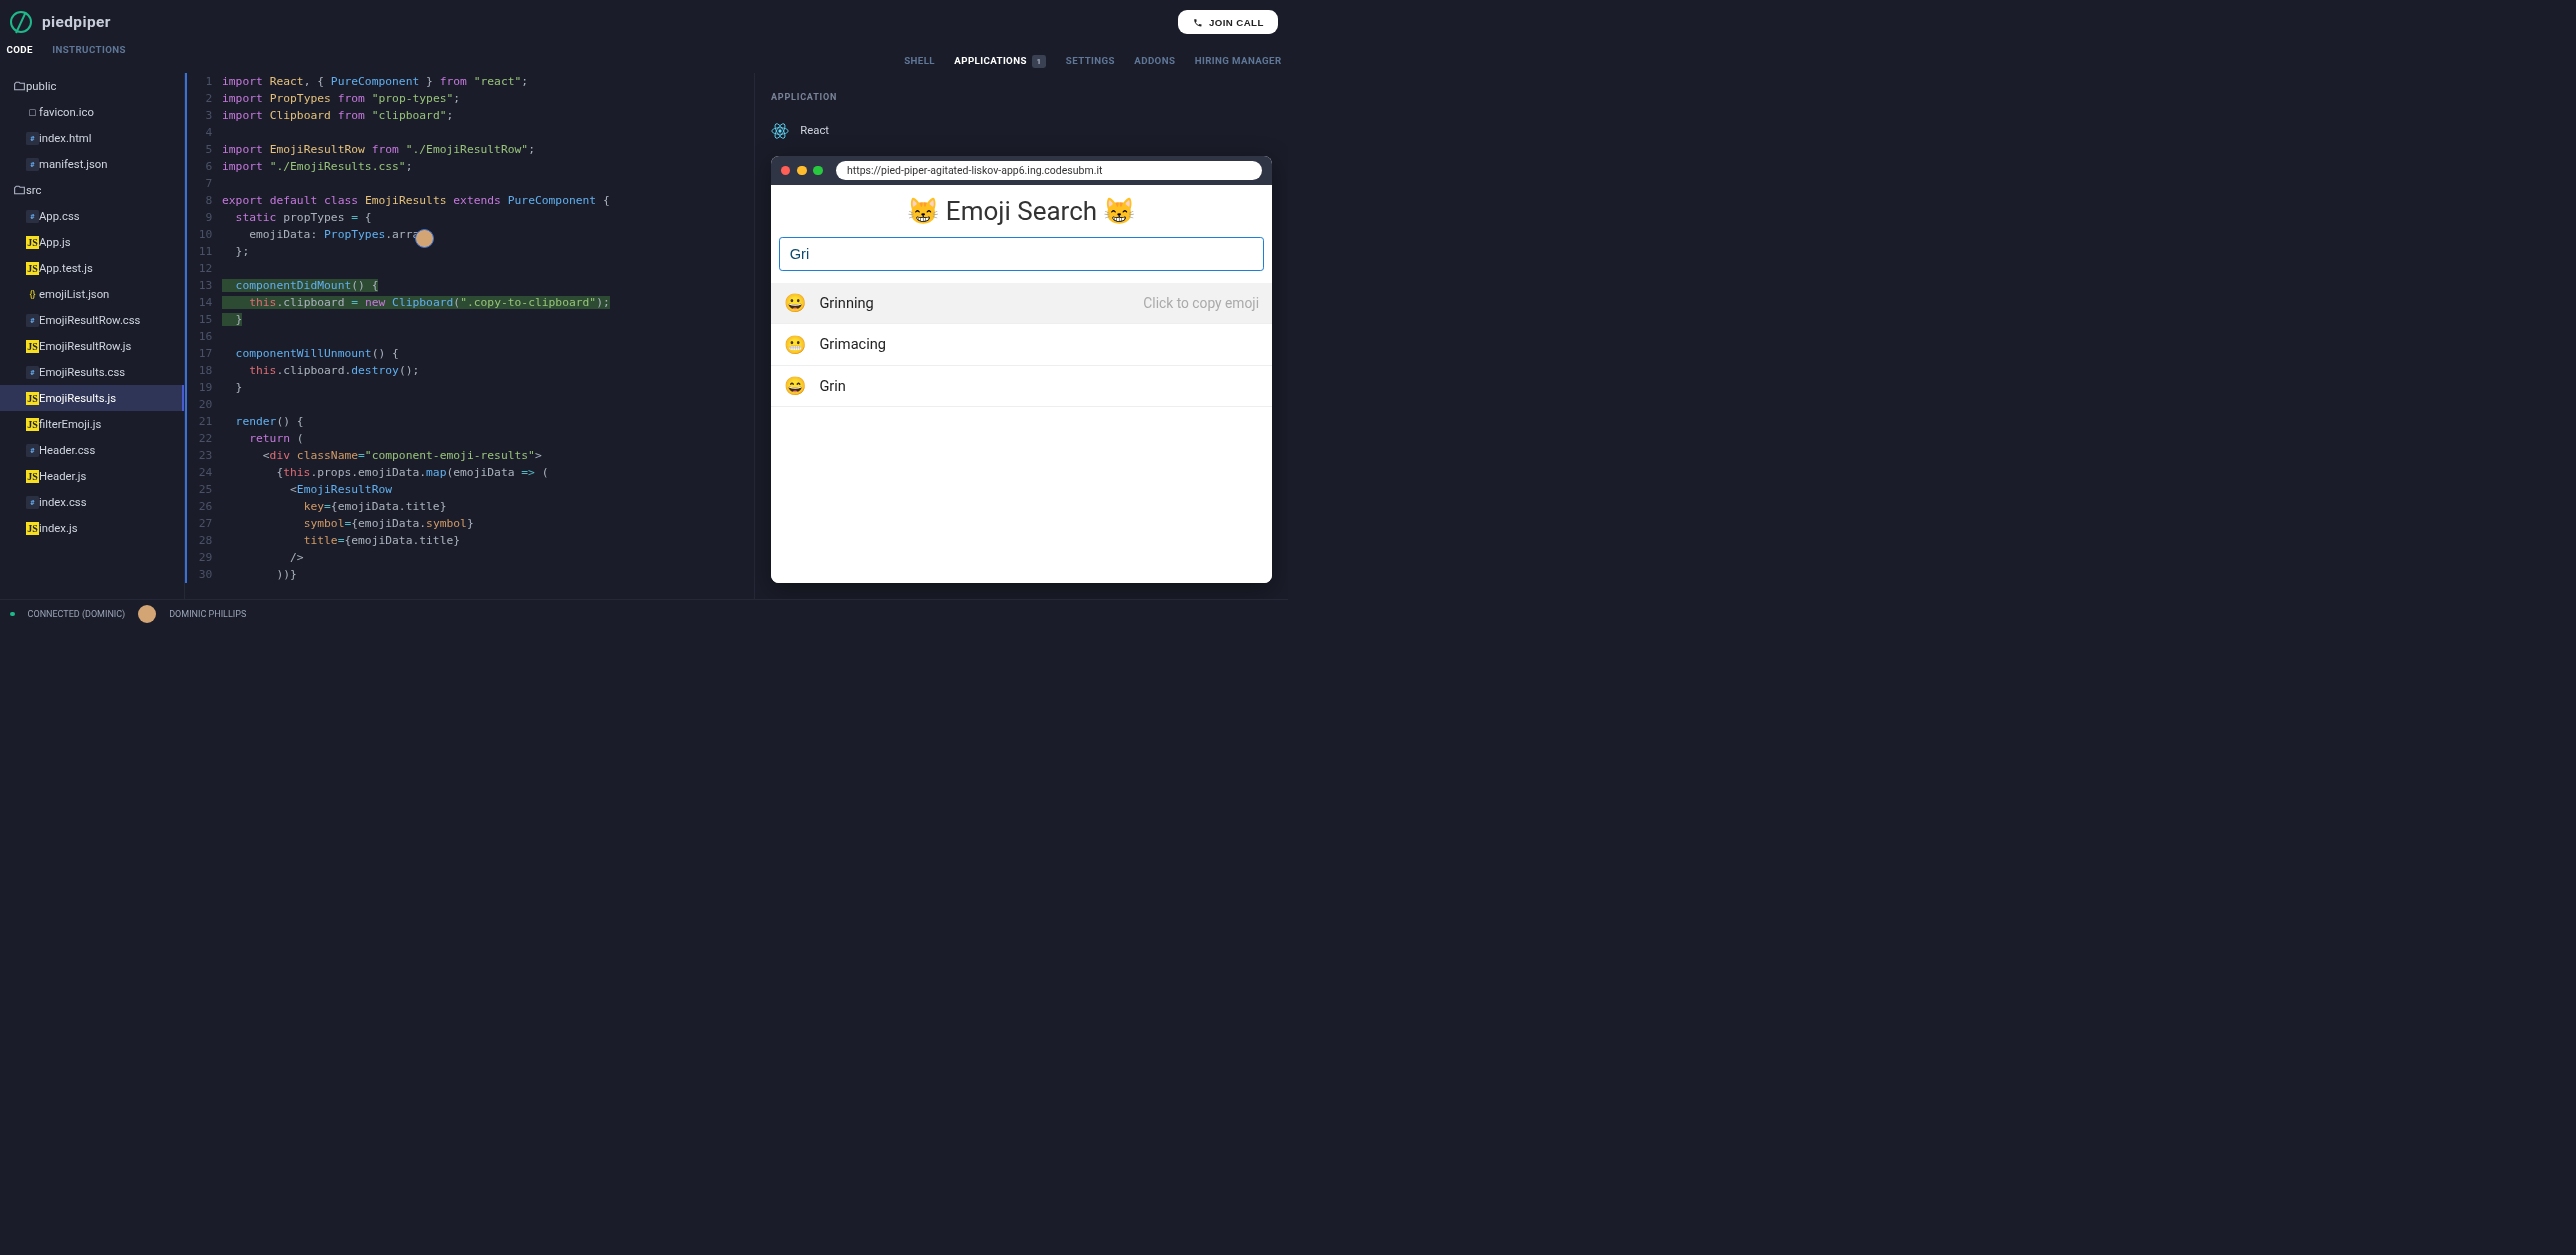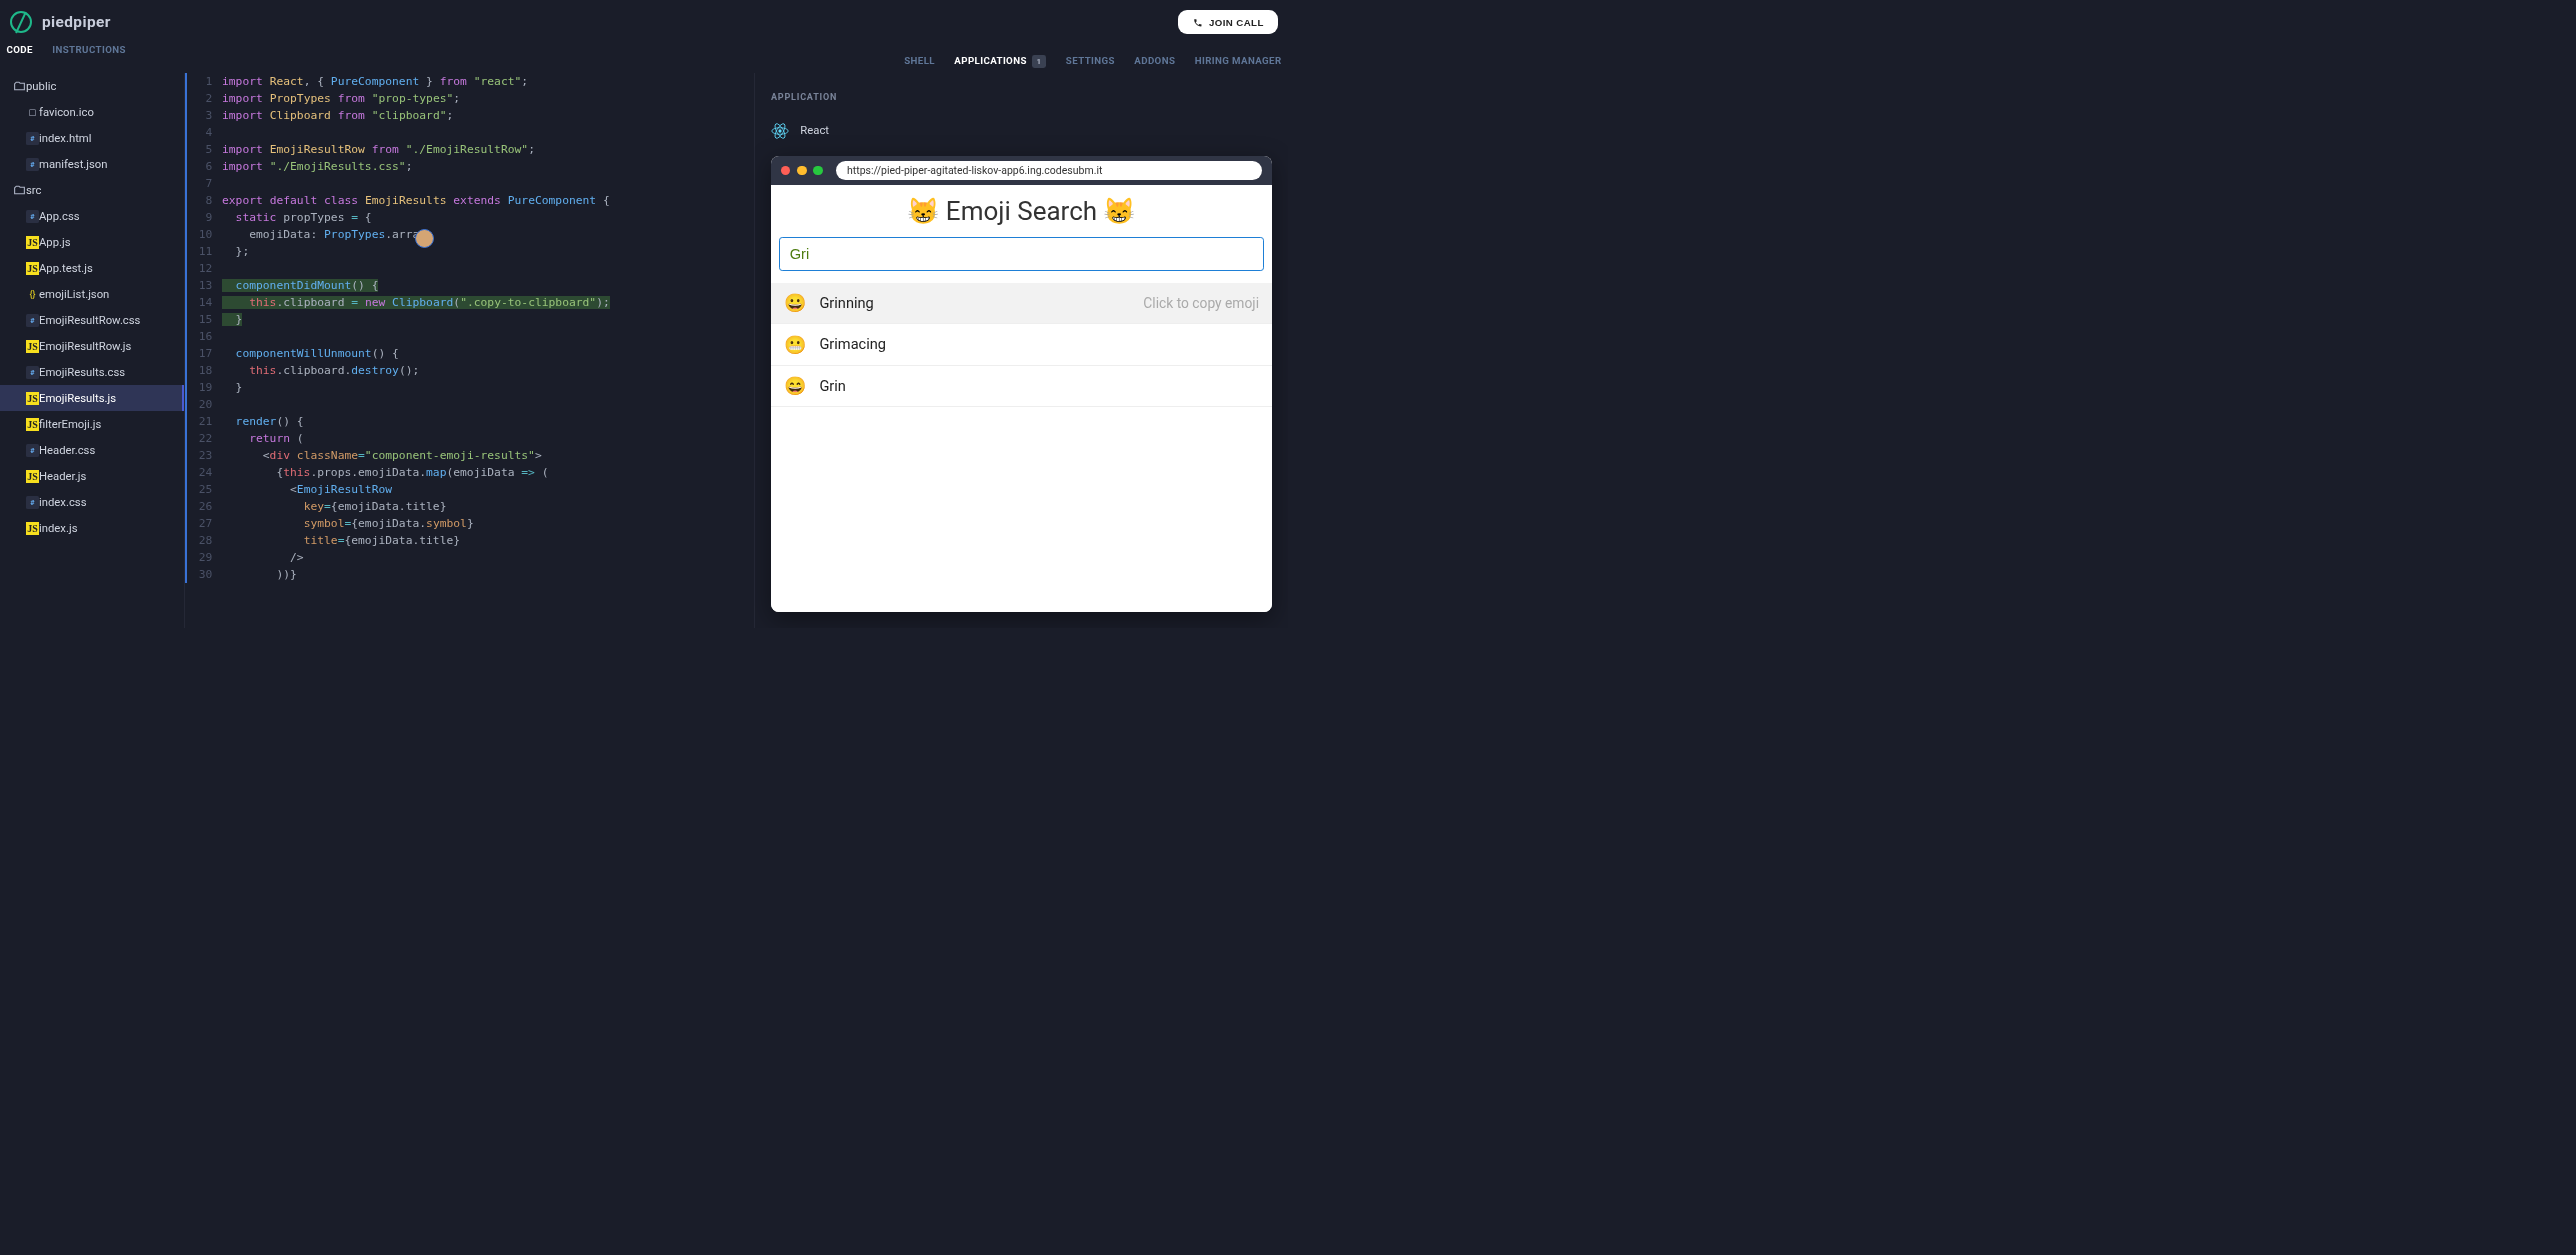--- a/index.html
+++ b/index.html
@@ -50,21 +50,21 @@
 .app-row { display:flex; align-items:center; gap:11.3px; padding:6.5px 0 16px 0; }
 .react-icon { width:18px; height:18px; color:#61dafb; }
 .app-name { font-size:11.3px; color:#d0d5e0; }
 .browser { background:#fff; border-radius:8px; overflow:hidden; flex:1; margin-bottom:16px; display:flex; flex-direction:column; box-shadow:0 6.5px 24px rgba(0,0,0,0.4); }
 .browser-bar { background:#303545; height:29px; display:flex; align-items:center; padding:0 9.7px; gap:6.5px; }
 .dot { width:9.7px; height:9.7px; border-radius:50%; }
 .dot.r { background:#ff5f56; } .dot.y { background:#ffbd2e; } .dot.g { background:#27c93f; }
 .url-bar { flex:1; background:#fff; border-radius:11.3px; height:19.4px; display:flex; align-items:center; padding:0 11.3px; font-size:10.5px; color:#333; margin-left:6.5px; }
 .browser-content { flex:1; background:#fff; color:#222; display:flex; flex-direction:column; }
 .emoji-header { text-align:center; font-size:26px; font-weight:400; padding:11.3px 0; color:#333; }
-.search-box { margin:0 8px 11.3px 8px; border:1.6px solid #1e7fd6; border-radius:3.2px; padding:8px 9.7px; font-size:14.6px; color:#4d7c0f; background:#fff; }
+.search-box { margin:0 8px 11.3px 8px; border:1.6px solid #1e7fd6; border-radius:3.2px; padding:8px 9.7px; font-size:14.6px; color:#0c4a6e; background:#fff; }
 .result-row { display:flex; align-items:center; padding:9.7px 13px; border-bottom:0.8px solid #eee; gap:13px; font-size:14.6px; }
 .result-row.hov { background:#f2f2f2; }
 .result-row .emoji { font-size:18px; }
 .result-row .hint { margin-left:auto; color:#aaa; font-size:13.8px; }
 .statusbar { height:29px; background:#1a1d29; display:flex; align-items:center; padding:0 9.7px; font-size:9px; color:#9aa3b5; gap:13px; border-top:0.8px solid #252836; }
 .status-dot { width:4.9px; height:4.9px; border-radius:50%; background:#1fb88a; }
 .status-avatar { width:18px; height:18px; border-radius:50%; background:#d4a574; }
 </style>
 </head>
 <body>
@@ -254,14 +254,20 @@
               <div class="result-row">
                 <span class="emoji">😄</span>
                 <span>Grin</span>
               </div>
             </div>
         </div>
       </div>
     </div>
   </div>
 
+  <div class="statusbar">
+    <div class="status-dot"></div>
+    <div>CONNECTED (DOMINIC)</div>
+    <div class="status-avatar"></div>
+    <div>DOMINIC PHILLIPS</div>
+  </div>
 </div>
 
 
 </body></html>

